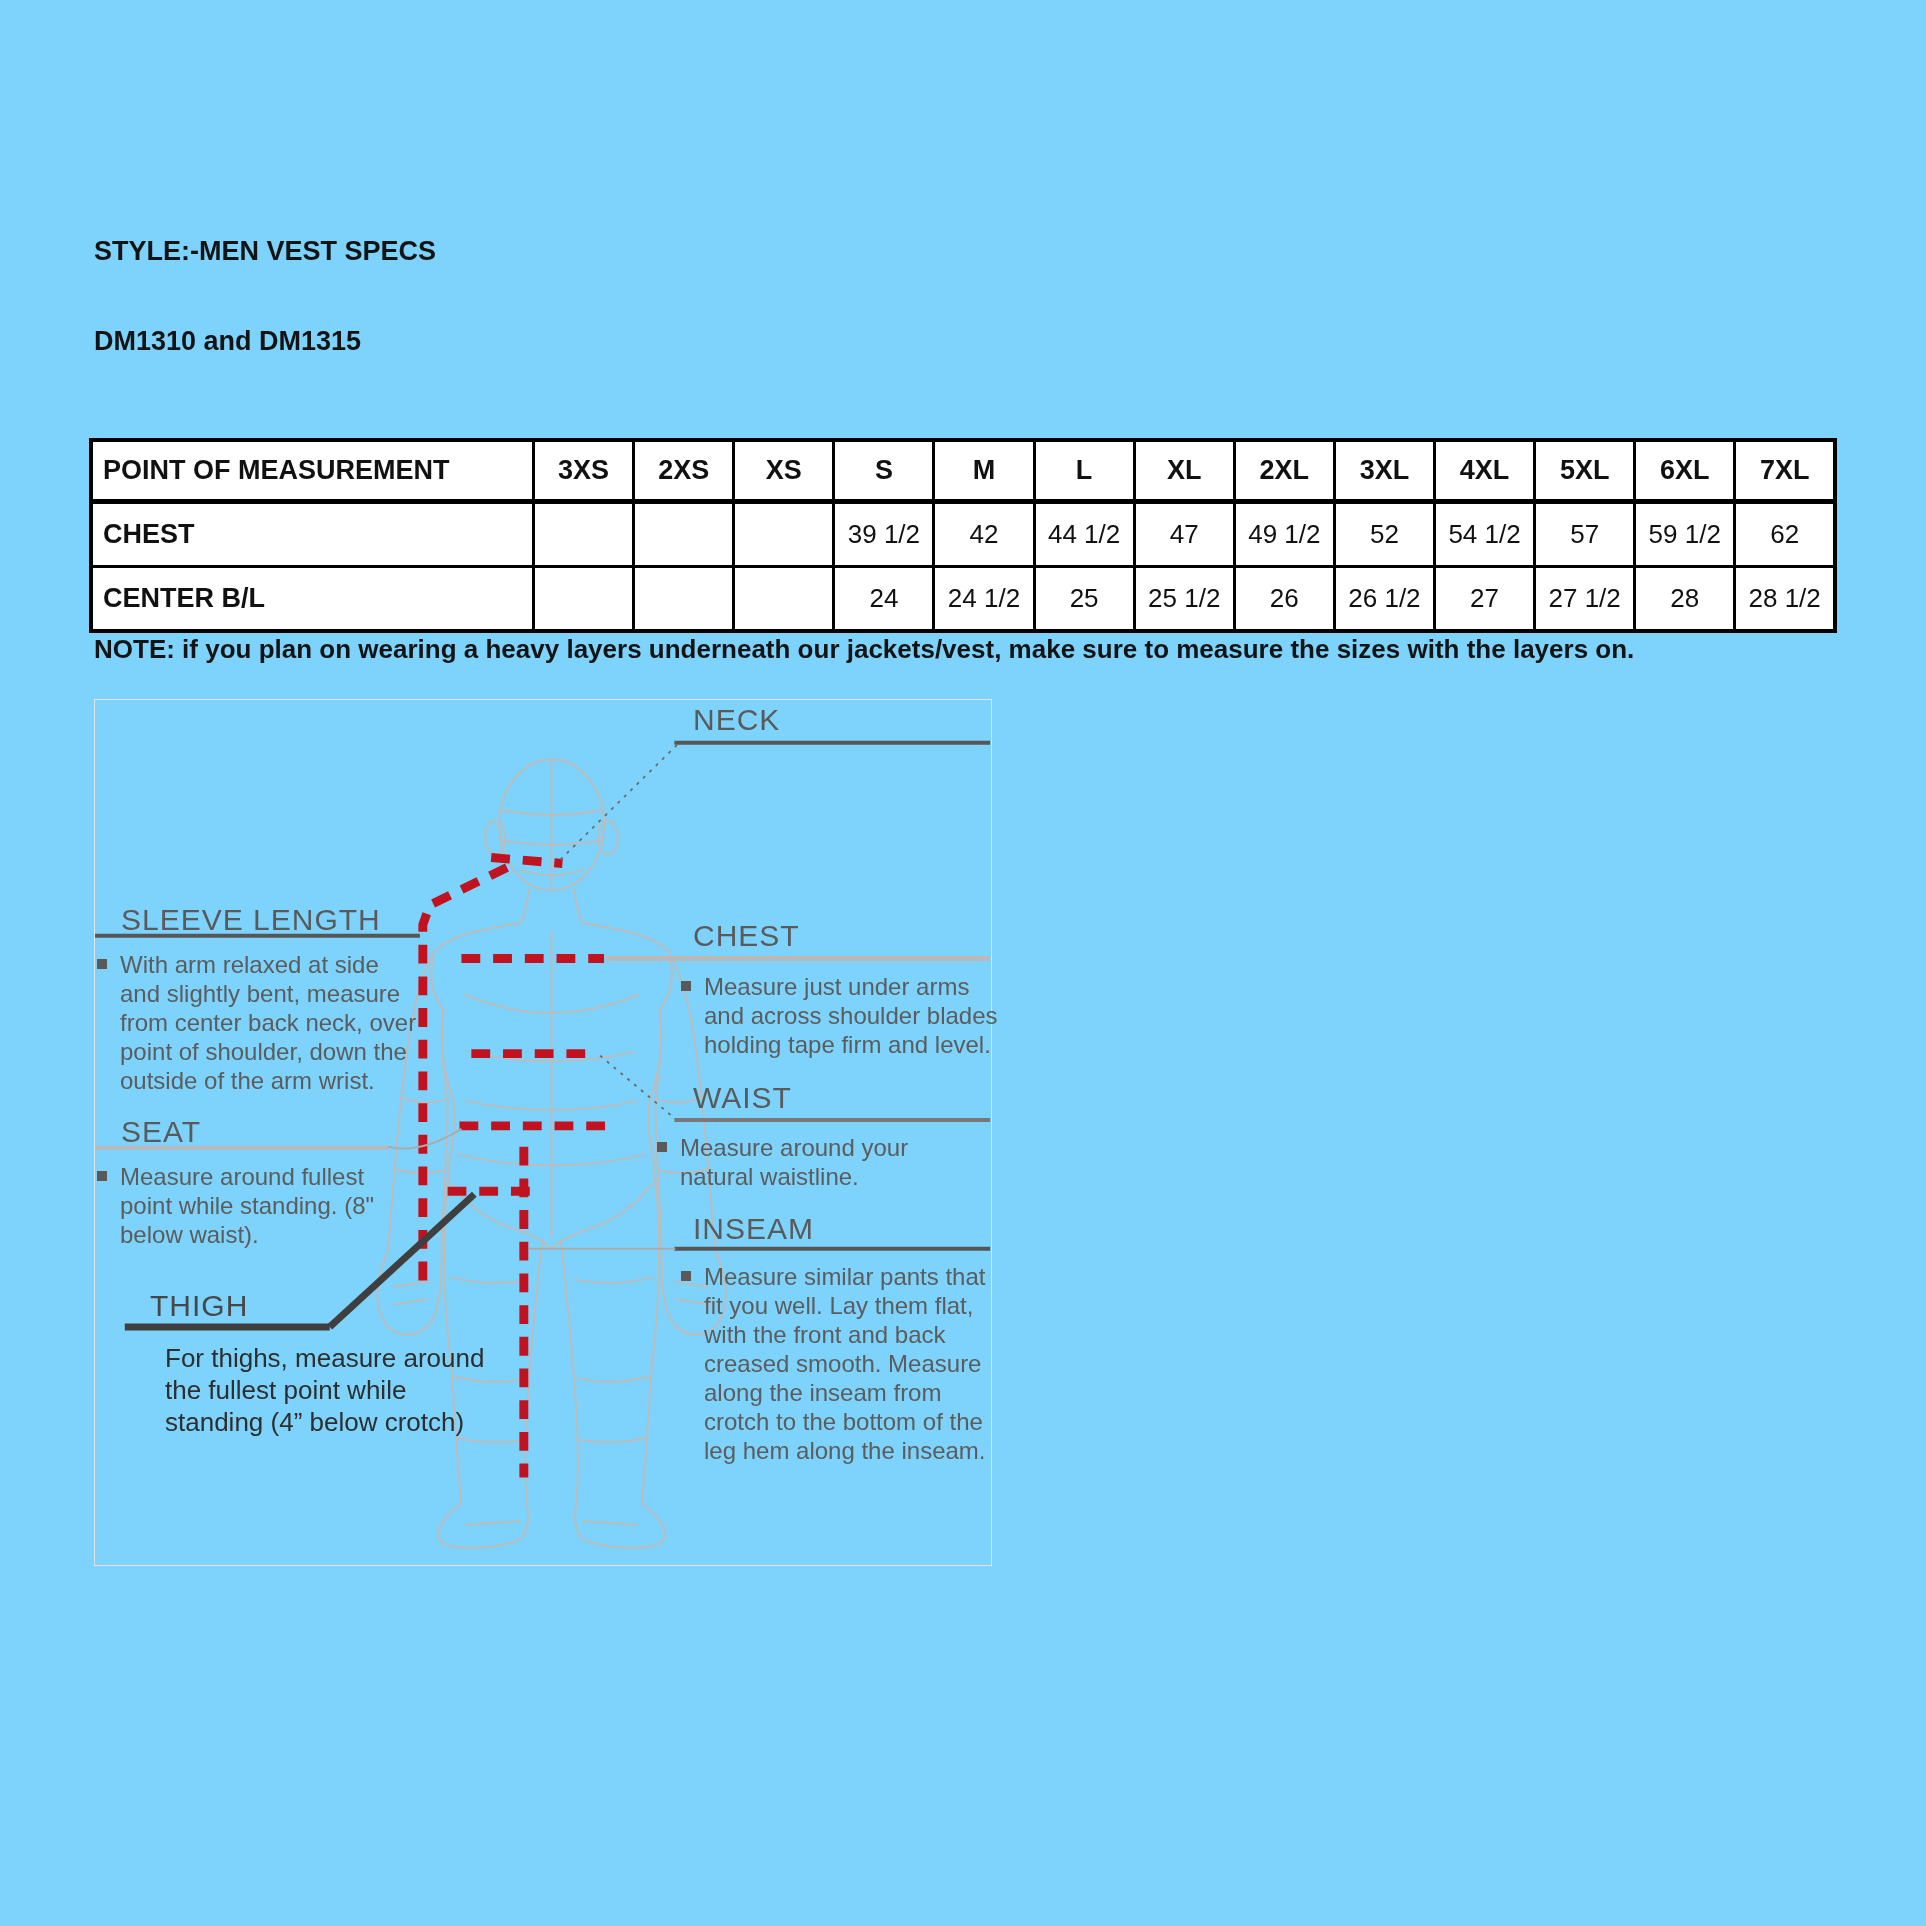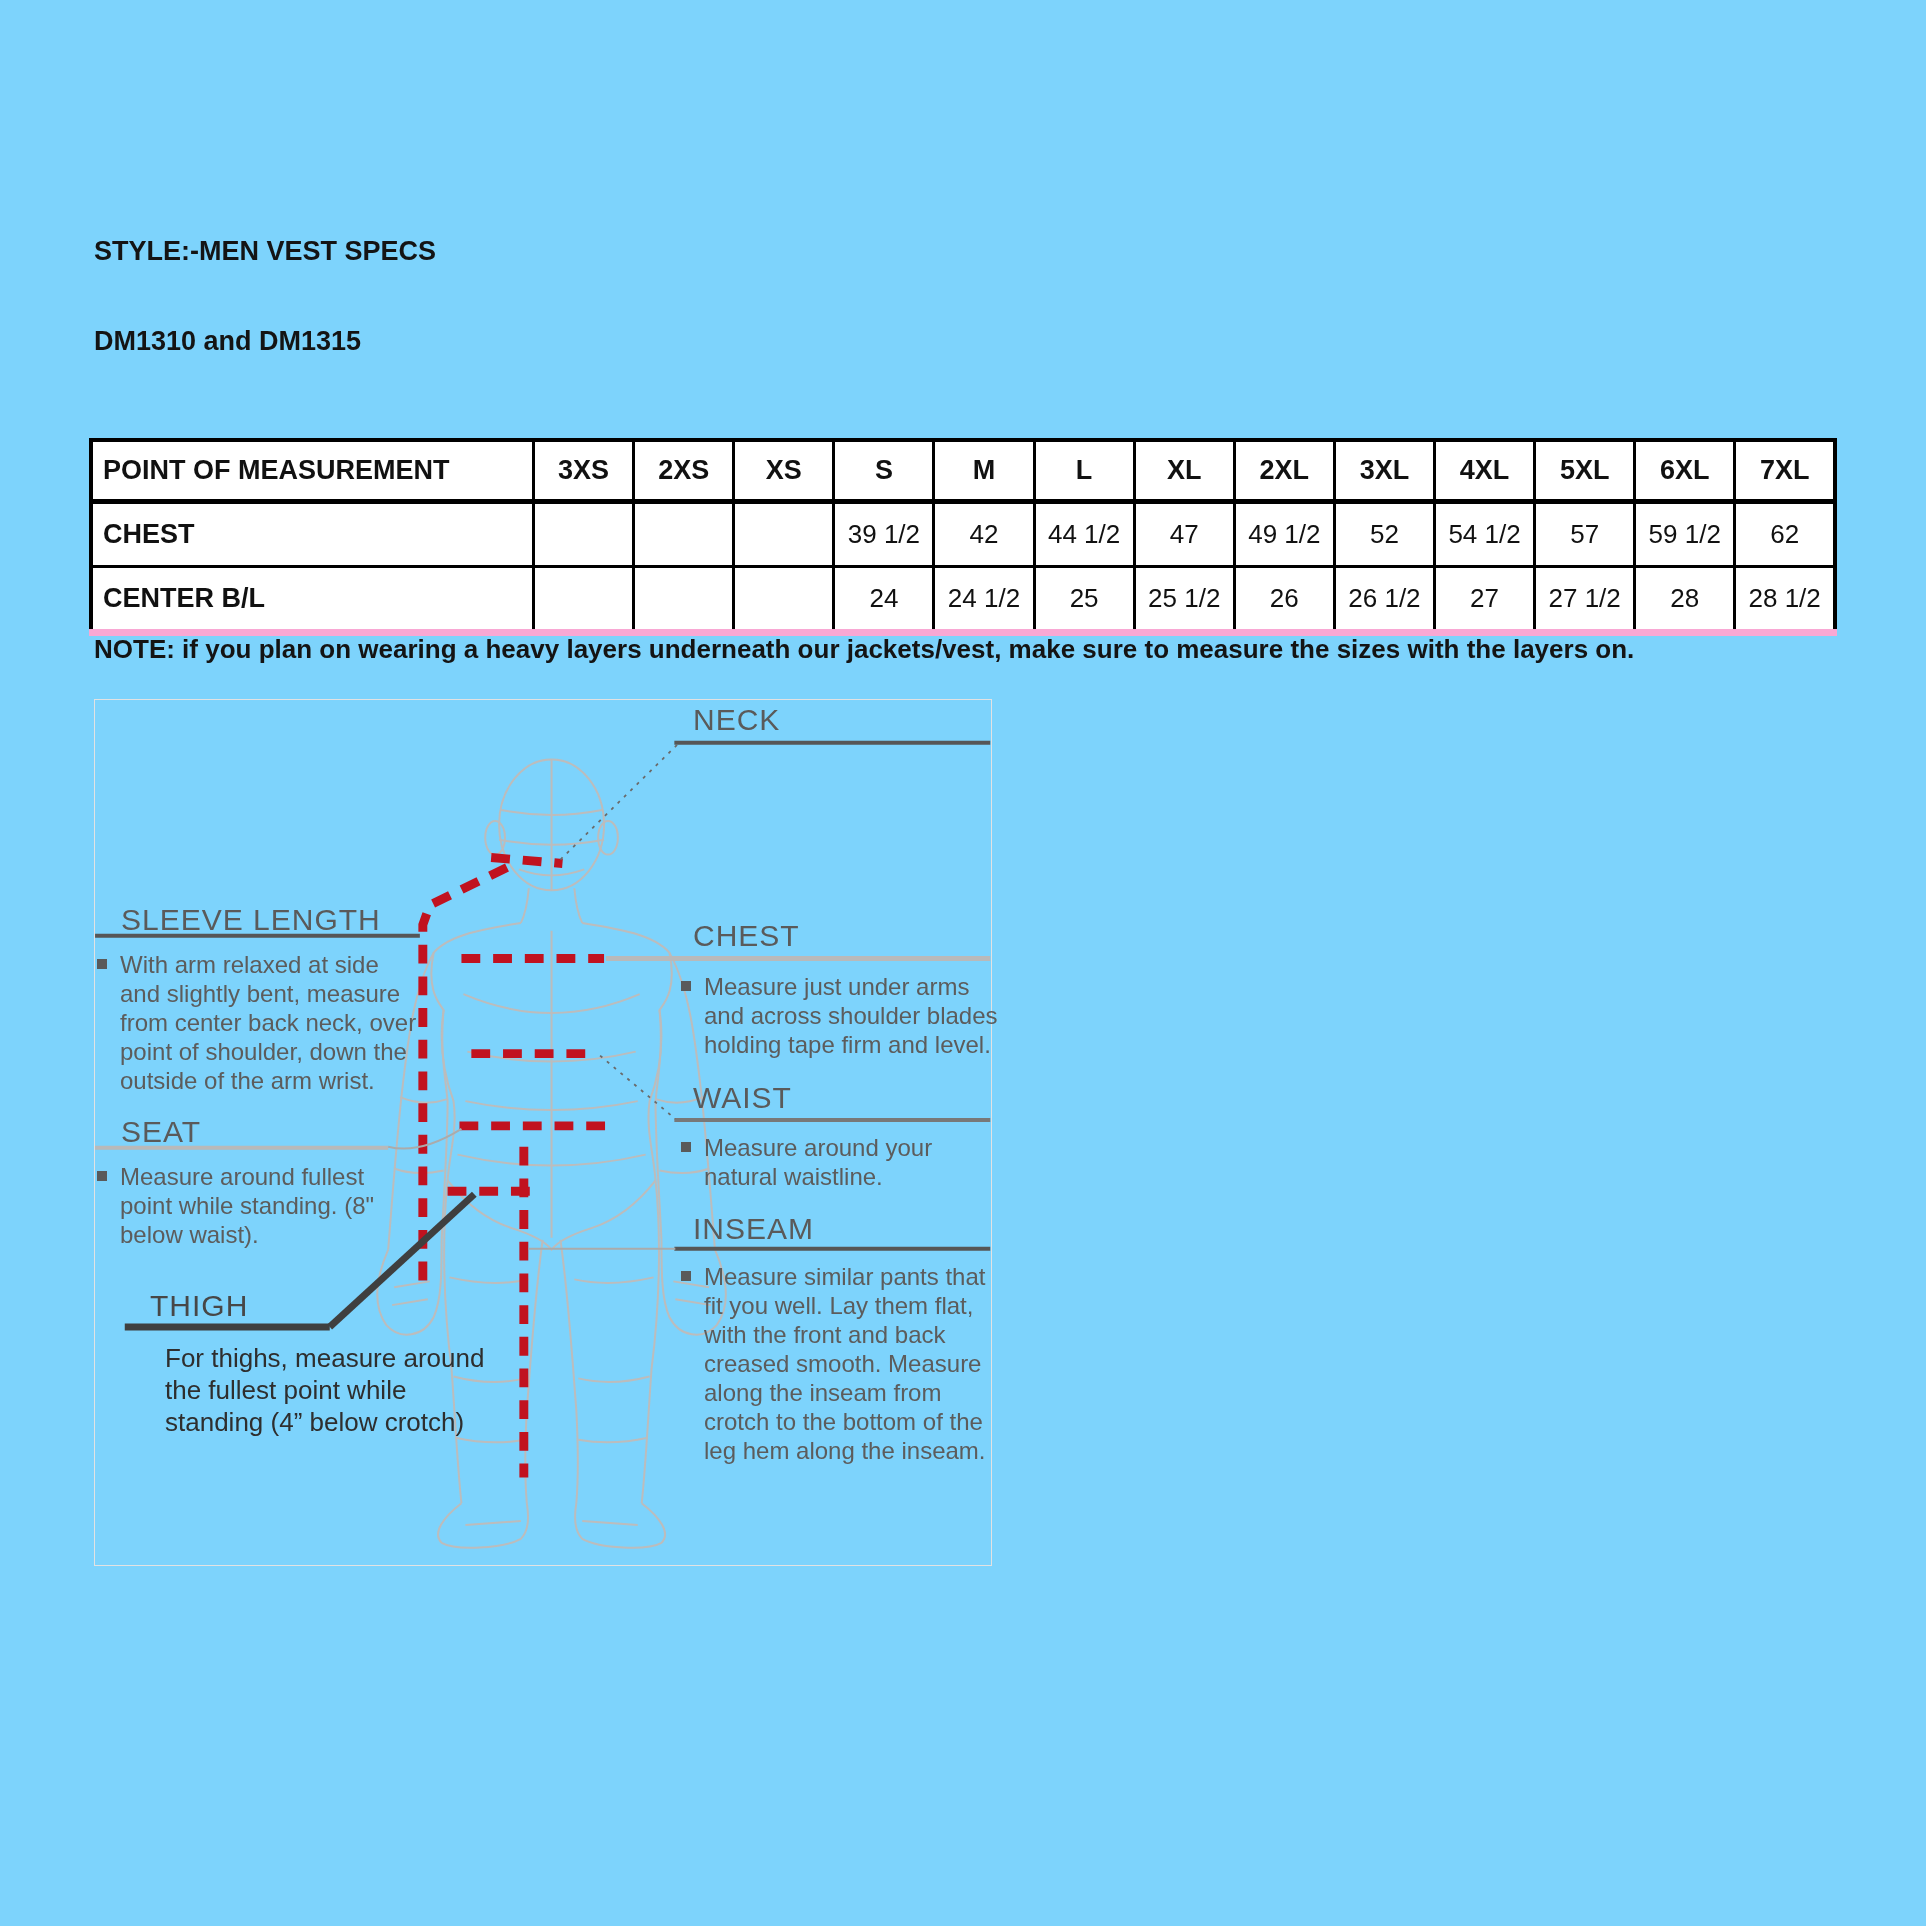--- a/index.html
+++ b/index.html
@@ -13,21 +13,21 @@
   .doc-note{font-size:26px;font-weight:bold;color:#141414;}
 
   
   table.spec{border-collapse:collapse;table-layout:fixed;width:1748px;background:#fff;}
   table.spec td,table.spec th{border:3px solid #000;overflow:hidden;white-space:nowrap;}
   table.spec{border:4px solid #000;margin-top:22px;}
   tr.hdr th{height:55px;font-size:27px;font-weight:bold;text-align:center;border-bottom:5px solid #000;}
   tr.hdr th.pom{text-align:left;padding-left:10px;}
   tr.datarow td{height:59px;font-size:26px;text-align:center;font-weight:normal;}
   tr.datarow td.rowlabel{font-weight:bold;font-size:27px;text-align:left;padding-left:10px;}
-  tr.datarow:last-child td{border-bottom:7px solid #f9a8d4;}
+  tr.datarow:last-child td{border-bottom:2px solid #f9a8d4;}
 
   
   .diagram-frame{border:1px solid #e2e2e2;}
   .sec-title{font-size:30px;color:#5a5a5a;letter-spacing:1px;font-weight:normal;}
   .note-item{display:flex;gap:13px;}
   .sq{width:10px;height:10px;background:#5a5a5a;flex:none;margin-top:9px;}
   .sec-text{font-size:24px;line-height:29px;color:#5c5c5c;}
   .thigh-title{font-size:30px;color:#474747;letter-spacing:1px;}
   .thigh-text{font-size:26px;line-height:32px;color:#2e2e2e;}
   svg{position:absolute;left:0;top:0;pointer-events:none;}
@@ -181,21 +181,21 @@
 
   <div class="abs sec-title" style="left:693px;top:703px;">NECK</div>
 
   <div class="abs sec-title" style="left:693px;top:919px;">CHEST</div>
   <div class="abs note-item" style="left:681px;top:972px;width:317px;">
     <span class="sq"></span>
     <span class="sec-text">Measure just under arms and across shoulder blades holding tape firm and level.</span>
   </div>
 
   <div class="abs sec-title" style="left:693px;top:1081px;text-align:center;">WAIST</div>
-  <div class="abs note-item" style="left:681px;top:1133px;width:297px;">
+  <div class="abs note-item" style="left:657px;top:1133px;width:297px;">
     <span class="sq"></span>
     <span class="sec-text">Measure around your natural waistline.</span>
   </div>
 
   <div class="abs sec-title" style="left:693px;top:1212px;">INSEAM</div>
   <div class="abs note-item" style="left:681px;top:1262px;width:317px;">
     <span class="sq"></span>
     <span class="sec-text">Measure similar pants that fit you well. Lay them flat, with the front and back creased smooth. Measure along the inseam from crotch to the bottom of the leg hem along the inseam.</span>
   </div>
 

